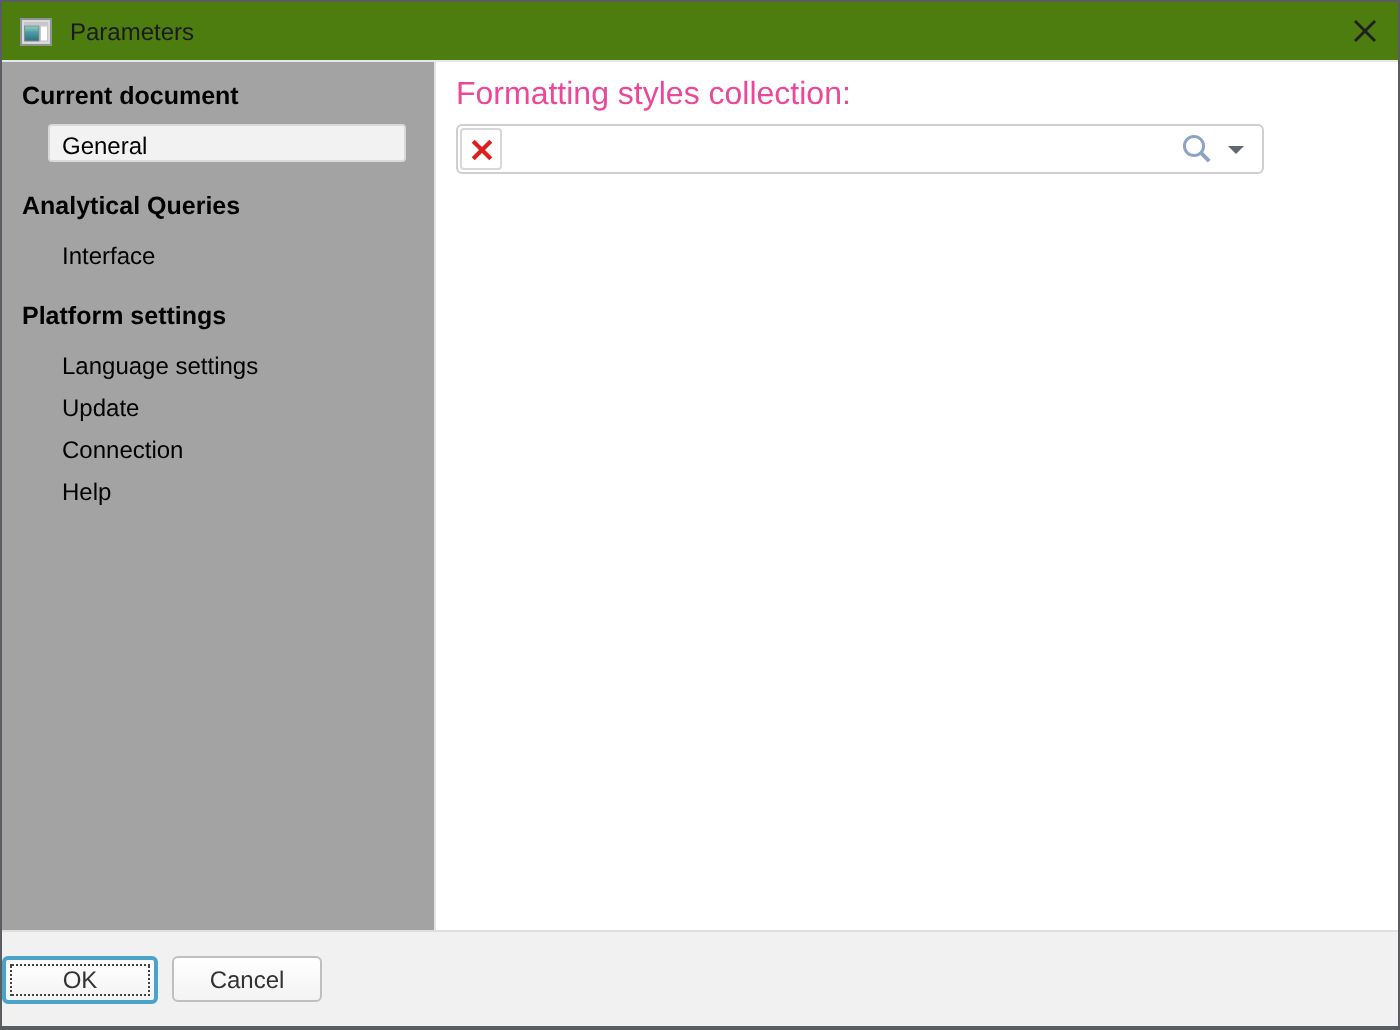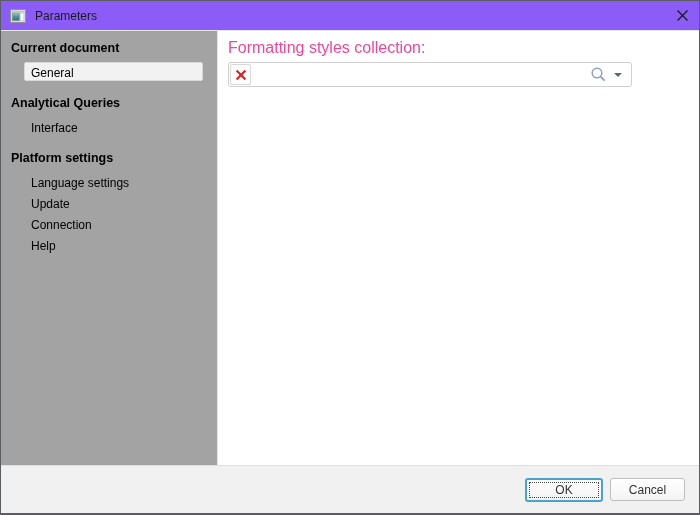--- a/index.html
+++ b/index.html
@@ -12,21 +12,21 @@
     border-bottom-width: 2px;
     background: #ffffff;
     display: flex; flex-direction: column;
   }
 
   
   .titlebar {
     height: 30px; flex: 0 0 30px;
     display: flex; align-items: center;
     padding: 0 0 0 9px;
-    background: #8b5cf6;
+    background: #4d7c0f;
     border-bottom: 1px solid #e7e7e7;
   }
   .app-icon { width: 16px; height: 16px; flex: 0 0 16px; }
   .title-text { margin-left: 9px; font-size: 12px; color: #1b1b1b; }
   .close-btn {
     margin-left: auto; width: 34px; height: 29px;
     display: flex; align-items: center; justify-content: center;
     cursor: pointer; background: transparent; border: none;
   }
 
@@ -91,21 +91,21 @@
     border-left: 4px solid transparent;
     border-right: 4px solid transparent;
     border-top: 4px solid #5d6875;
   }
 
   
   .footer {
     flex: 0 0 48px; height: 48px;
     background: #f1f1f1;
     border-top: 1px solid #dfdfdf;
-    display: flex; align-items: center; justify-content: flex-end;
+    display: flex; align-items: center; 
     padding-right: 14px; gap: 7px;
   }
   .btn {
     height: 23px; min-width: 75px;
     font-family: "Liberation Sans", sans-serif; font-size: 12px; color: #333;
     background: linear-gradient(#ffffff, #f3f3f3);
     border: 1px solid #bfbfbf; border-radius: 3px;
     cursor: pointer;
   }
   .btn.default {

